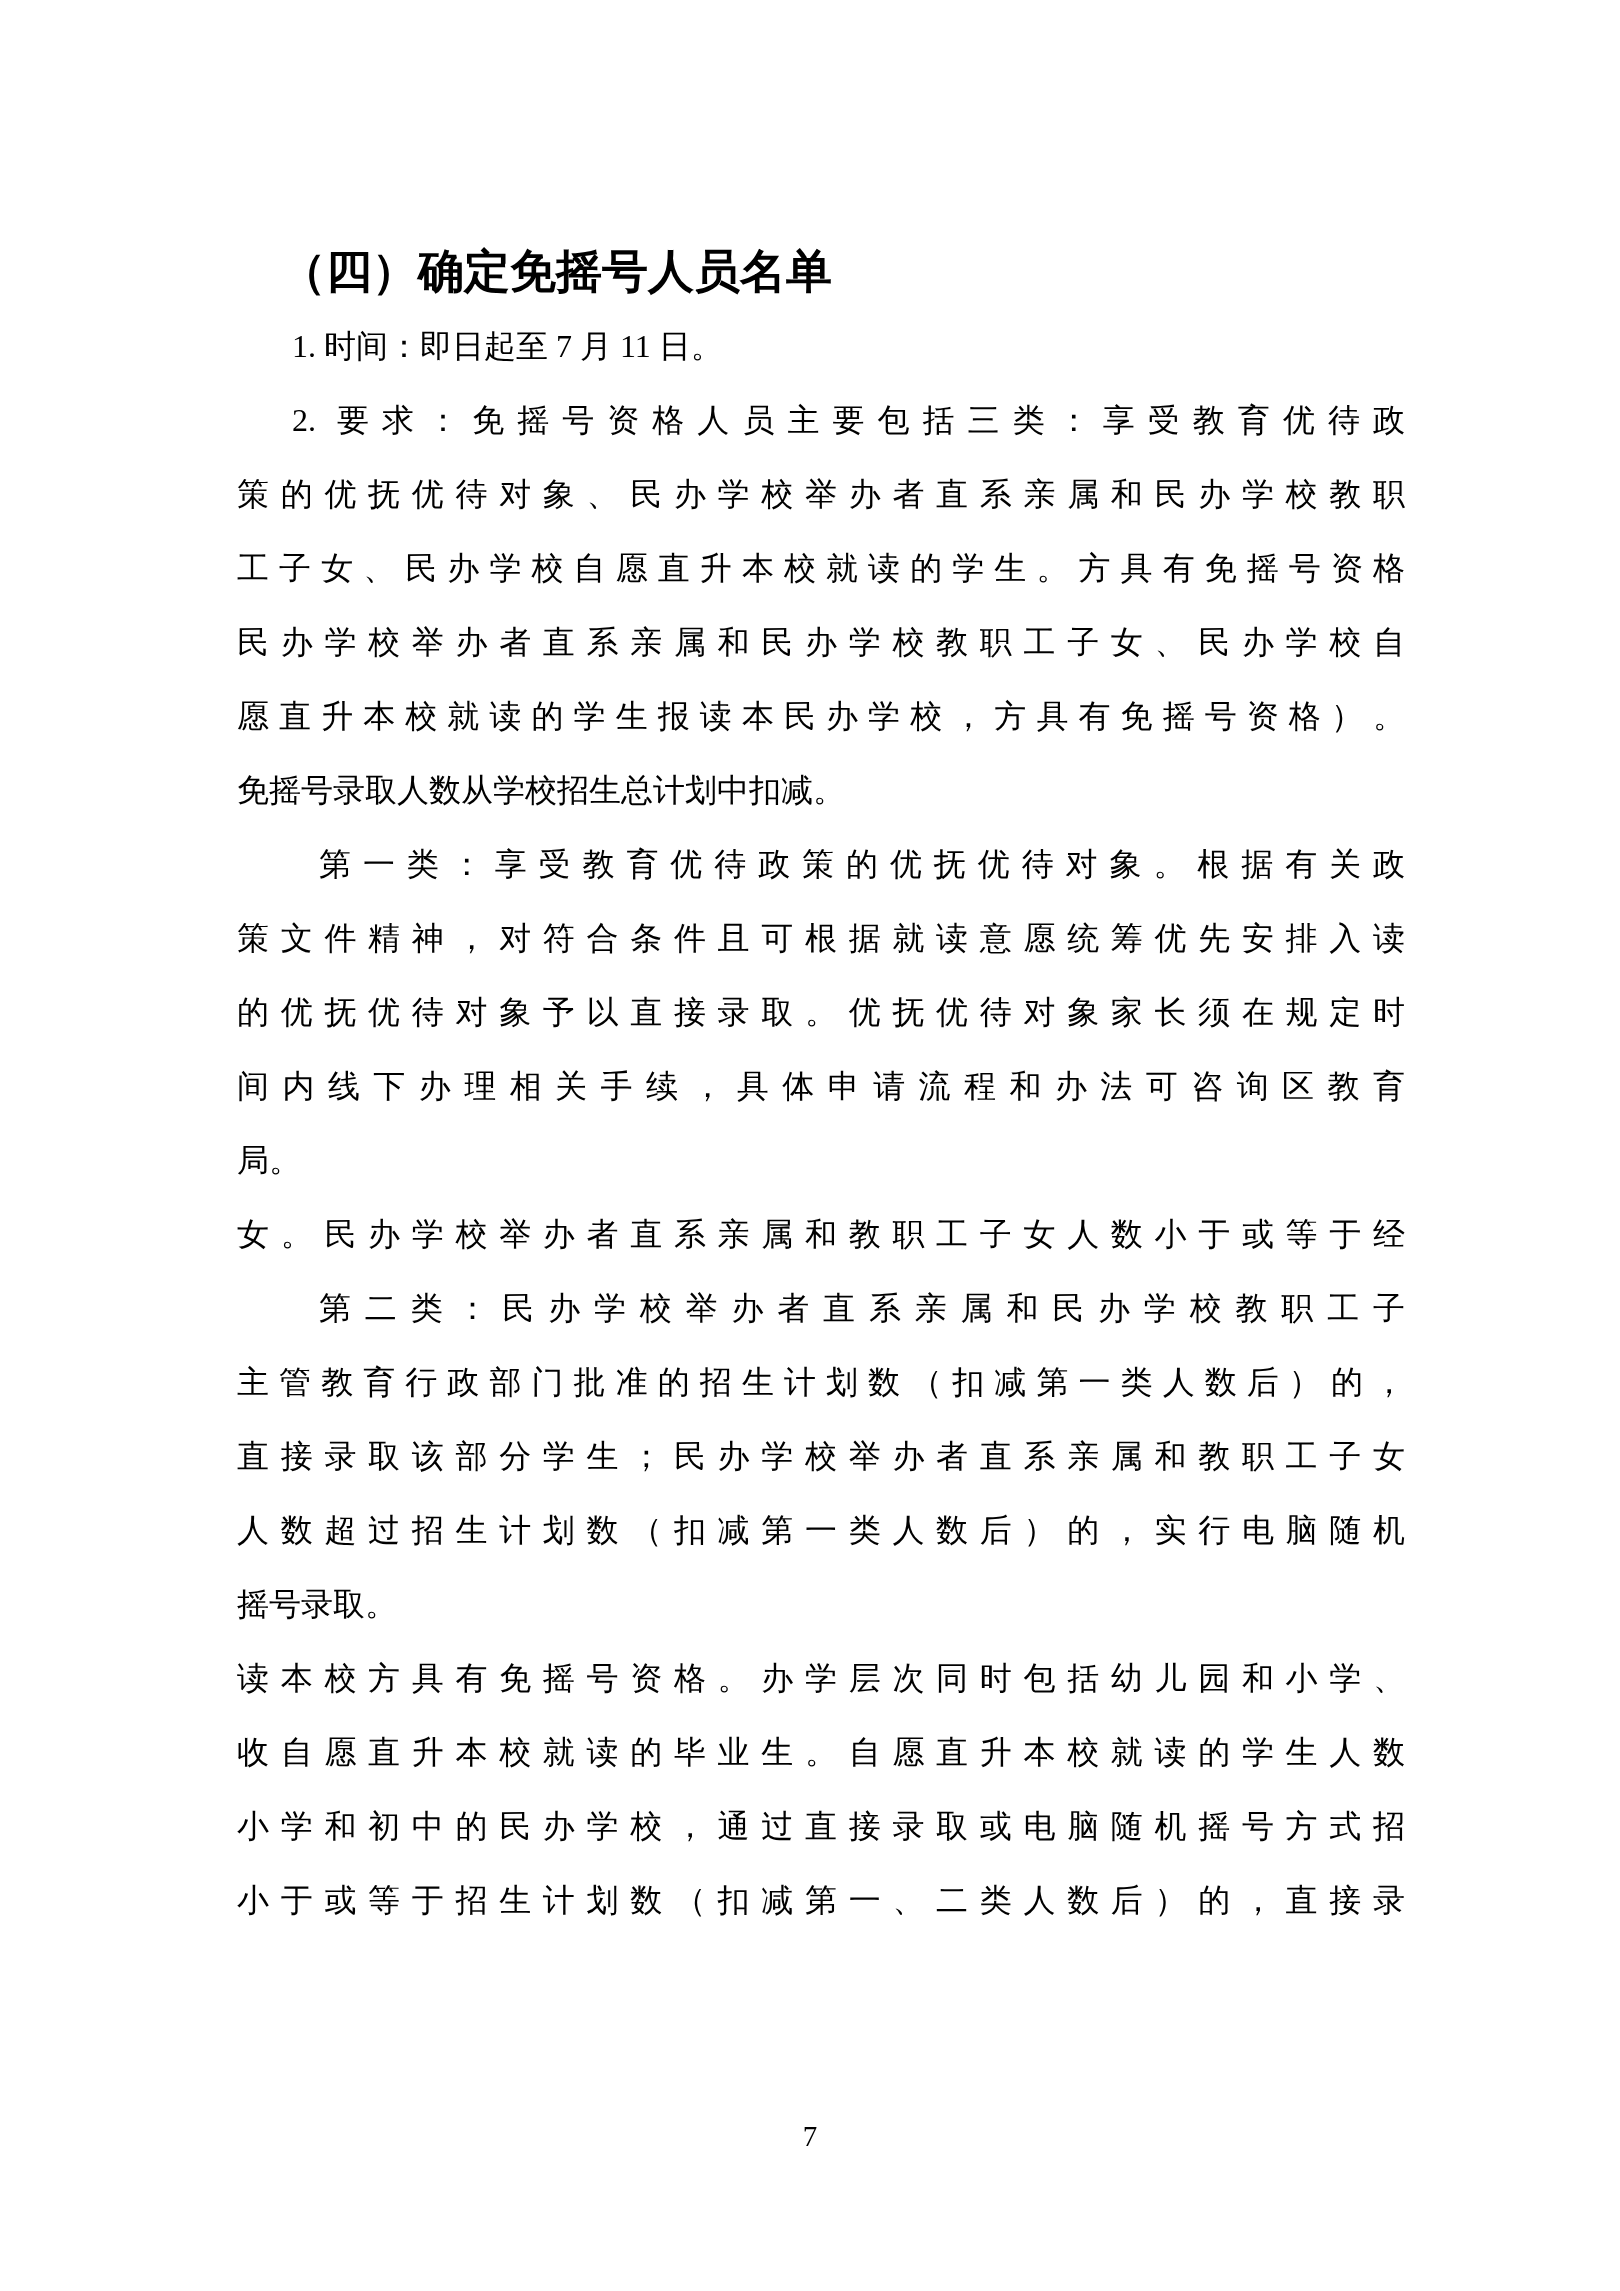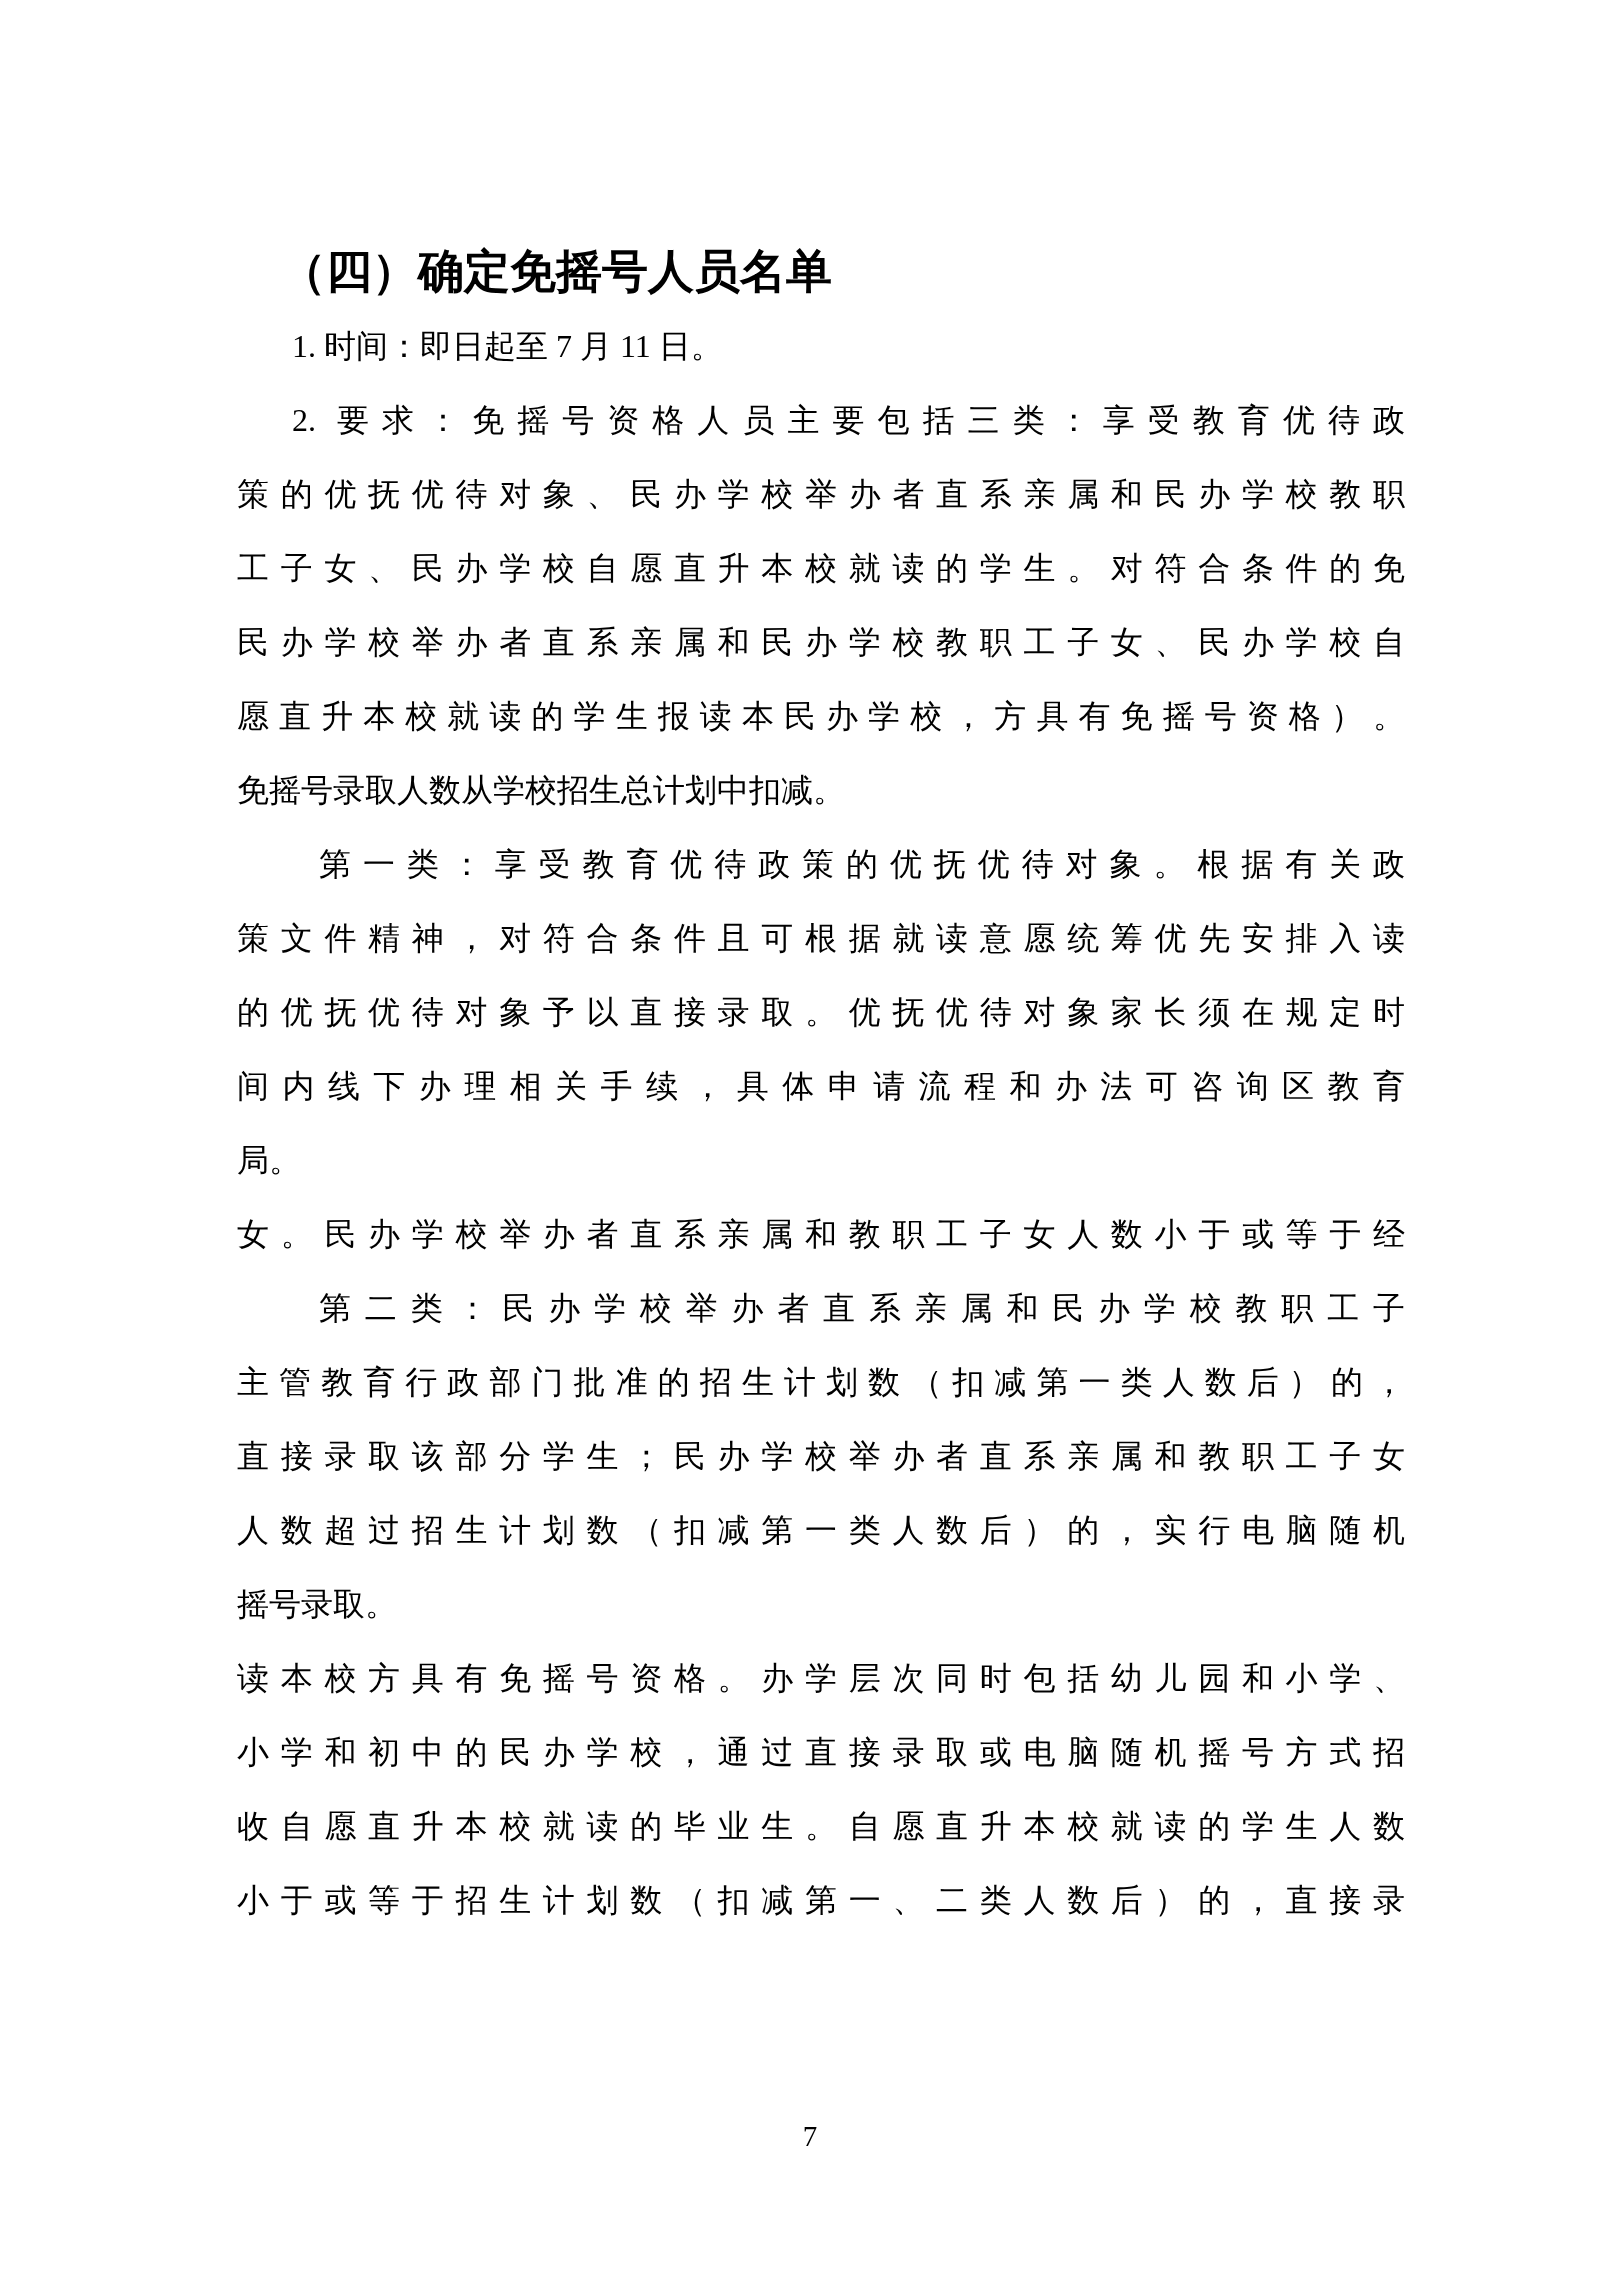--- a/index.html
+++ b/index.html
@@ -65,37 +65,37 @@
 </style>
 </head>
 <body>
 
 <div class="doc-page">
   <div class="text-block" id="doc-body">
       <p class="line heading">（四）确定免摇号人员名单</p>
       <p class="line numbered">1. 时间：即日起至 7 月 11 日。</p>
       <p class="line numbered full">2. 要求：免摇号资格人员主要包括三类：享受教育优待政</p>
       <p class="line full">策的优抚优待对象、民办学校举办者直系亲属和民办学校教职</p>
-      <p class="line full">工子女、民办学校自愿直升本校就读的学生。对符合条件的免</p>
+      <p class="line full">工子女、民办学校自愿直升本校就读的学生。方具有免摇号资格</p>
       <p class="line full">民办学校举办者直系亲属和民办学校教职工子女、民办学校自</p>
       <p class="line full">愿直升本校就读的学生报读本民办学校，方具有免摇号资格）。</p>
       <p class="line">免摇号录取人数从学校招生总计划中扣减。</p>
       <p class="line category full">第一类：享受教育优待政策的优抚优待对象。根据有关政</p>
       <p class="line full">策文件精神，对符合条件且可根据就读意愿统筹优先安排入读</p>
       <p class="line full">的优抚优待对象予以直接录取。优抚优待对象家长须在规定时</p>
       <p class="line full">间内线下办理相关手续，具体申请流程和办法可咨询区教育</p>
       <p class="line">局。</p>
       <p class="line full">女。民办学校举办者直系亲属和教职工子女人数小于或等于经</p>
       <p class="line category full">第二类：民办学校举办者直系亲属和民办学校教职工子</p>
       <p class="line full">主管教育行政部门批准的招生计划数（扣减第一类人数后）的，</p>
       <p class="line full">直接录取该部分学生；民办学校举办者直系亲属和教职工子女</p>
       <p class="line full">人数超过招生计划数（扣减第一类人数后）的，实行电脑随机</p>
       <p class="line">摇号录取。</p>
       <p class="line full">读本校方具有免摇号资格。办学层次同时包括幼儿园和小学、</p>
+      <p class="line full">收自愿直升本校就读的毕业生。自愿直升本校就读的学生人数</p>
       <p class="line full">小学和初中的民办学校，通过直接录取或电脑随机摇号方式招</p>
-      <p class="line full">收自愿直升本校就读的毕业生。自愿直升本校就读的学生人数</p>
       <p class="line full">小于或等于招生计划数（扣减第一、二类人数后）的，直接录</p>
     </div>
   <div class="page-footer">
     <span class="page-number">7</span>
   </div>
 </div>
 
 
 </body></html>

